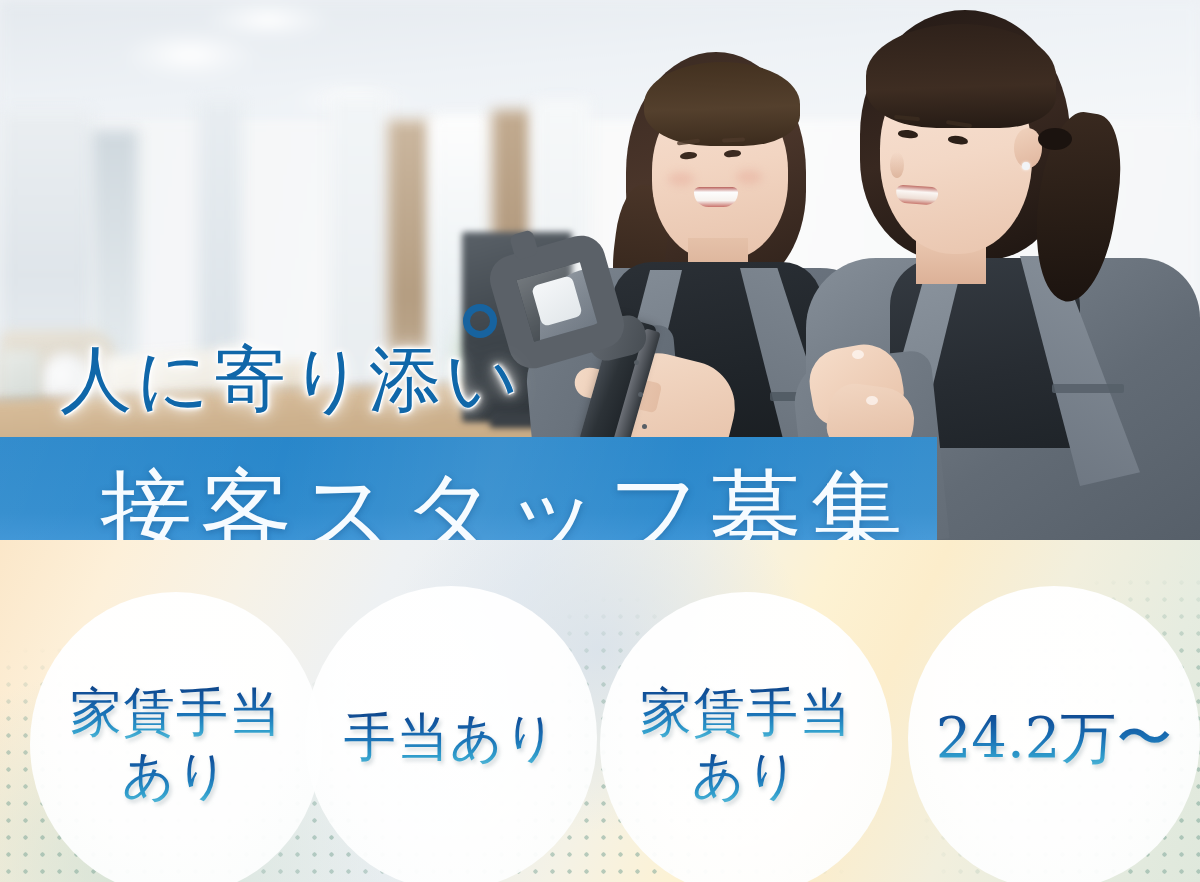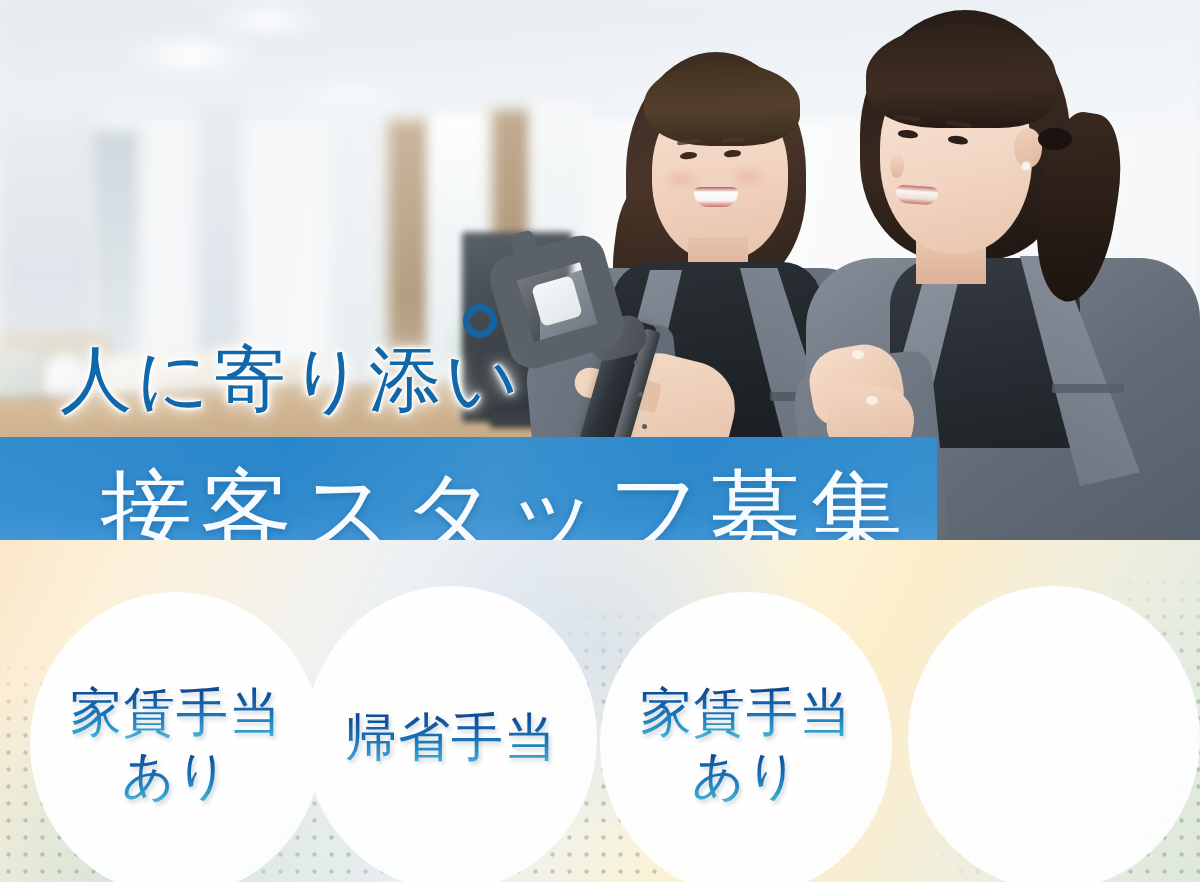--- a/index.html
+++ b/index.html
@@ -577,26 +577,27 @@
   </div>
 
   <div class="badges">
 
     <div class="badge b1">
       <span class="badge-line">家賃手当</span>
       <span class="badge-line">あり</span>
     </div>
 
     <div class="badge b2">
-      <span class="badge-line">帰省手当</span>
+      <span class="badge-line">手当あり</span>
     </div>
 
     <div class="badge b3">
       <span class="badge-line">家賃手当</span>
       <span class="badge-line">あり</span>
     </div>
 
     <div class="badge b4">
+      <span class="badge-line amount">24.2万〜</span>
     </div>
 
   </div>
 
 </div>
 
 </body></html>

